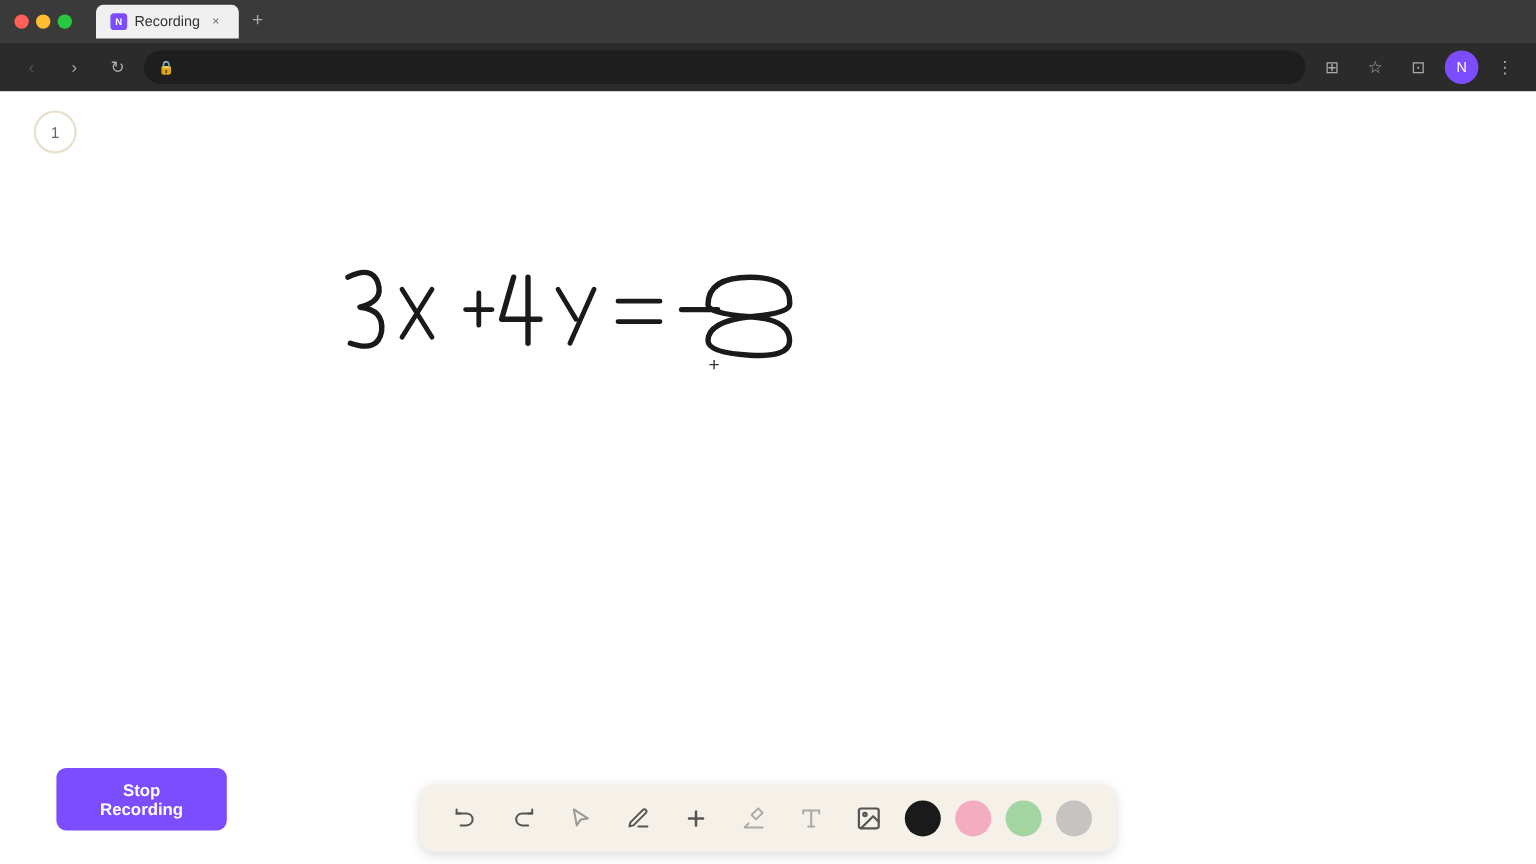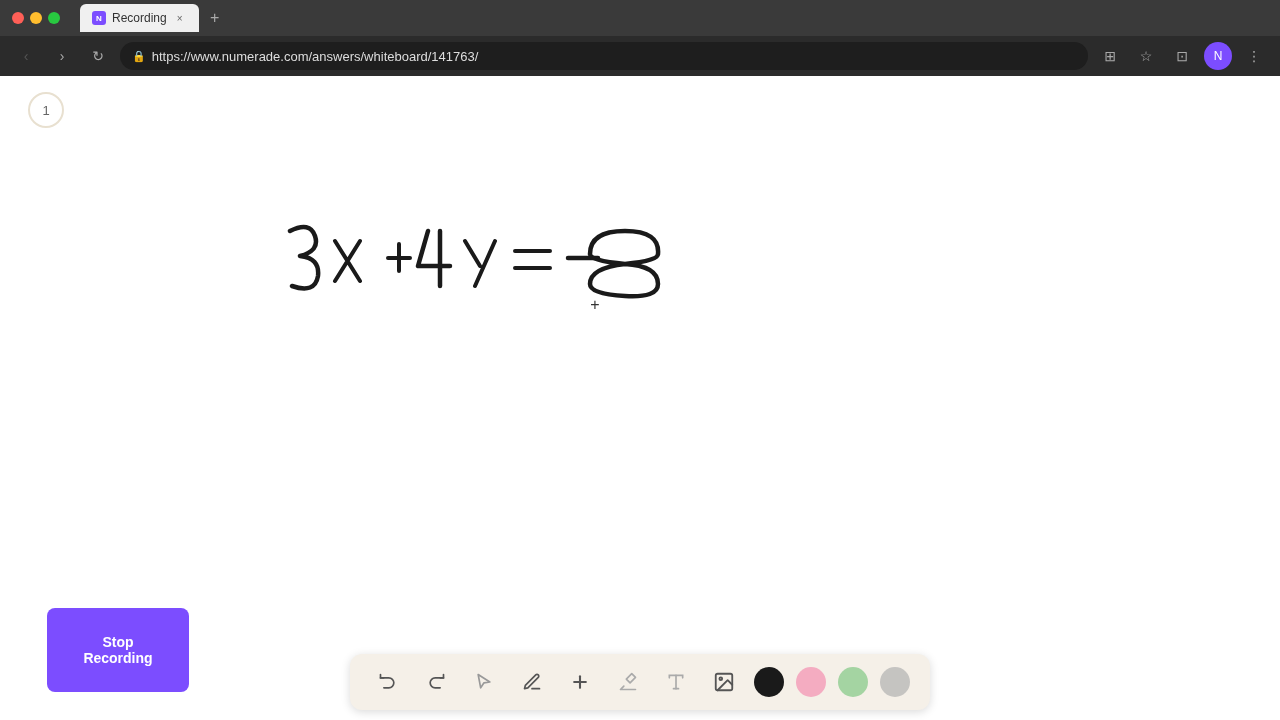--- a/index.html
+++ b/index.html
@@ -196,21 +196,21 @@
     
     .stop-recording-btn {
       position: absolute;
       bottom: 644px - 720px + 644px;
       left: 47px;
       bottom: 28px;
       background: #7c4dff;
       color: white;
       border: none;
       border-radius: 8px;
-      padding: 26px 20px;
+      padding: 10px 20px;
       font-size: 14px;
       font-weight: 600;
       cursor: pointer;
       width: 142px;
     }
 
     
     .toolbar {
       position: absolute;
       bottom: 10px;
@@ -278,21 +278,20 @@
       <div class="new-tab-btn">+</div>
     </div>
   </div>
 
   <div class="nav-bar">
     <div class="nav-btn disabled">‹</div>
     <div class="nav-btn">›</div>
     <div class="nav-btn">↻</div>
     <div class="address-bar">
       <span style="color:#888; font-size:11px;">🔒</span>
-      <span class="address-text">https://www.numerade.com/answers/whiteboard/141763/</span>
     </div>
     <div class="nav-right">
       <div class="nav-icon">⊞</div>
       <div class="nav-icon">☆</div>
       <div class="nav-icon">⊡</div>
       <div class="nav-icon" style="background:#7c4dff; color:white; border-radius:50%; font-size:12px;">N</div>
       <div class="nav-icon">⋮</div>
     </div>
   </div>
 </div>

